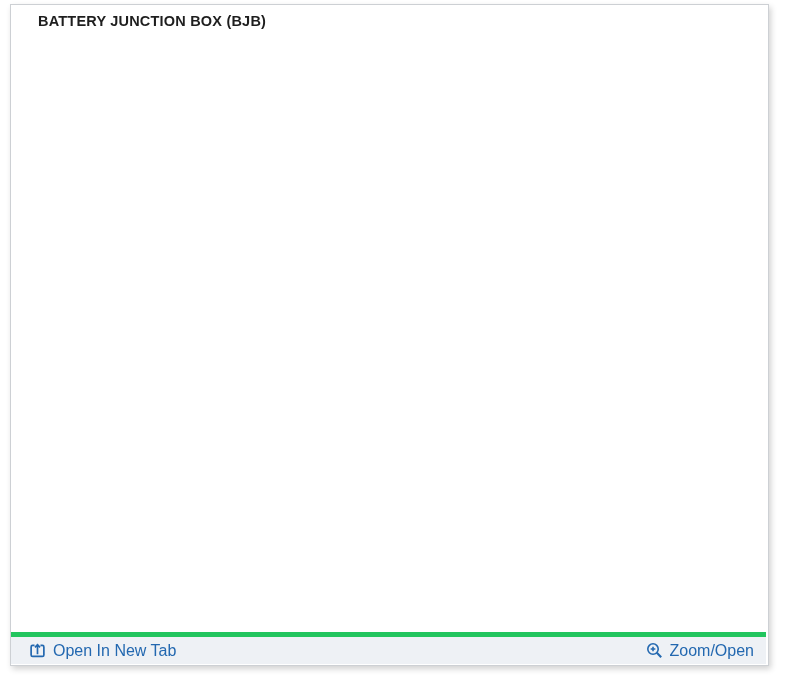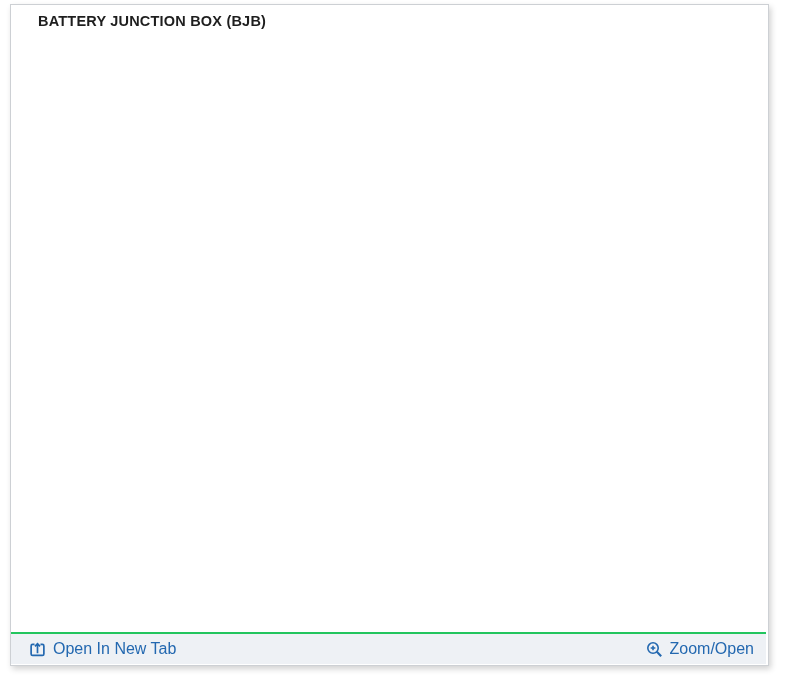--- a/index.html
+++ b/index.html
@@ -9,21 +9,21 @@
          border:1px solid #cdd0d4;box-shadow:2px 3px 6px rgba(0,0,0,.18);}
   .page-title{position:absolute;left:38px;top:13px;font-size:14.5px;font-weight:700;
               color:#1e1e1e;letter-spacing:.2px;}
   .diagram-svg{position:absolute;left:0;top:0;width:796px;height:687px;pointer-events:none;}
   .ln{fill:none;stroke:#4a4a4a;stroke-width:1;}
   .lnw{fill:#ffffff;stroke:#4a4a4a;stroke-width:1;}
   .fuse-rect{fill:#ffffff;stroke:#525252;stroke-width:1;}
   .fuse-rect.thick{stroke:#3c3c3c;stroke-width:2;}
   .fuse-text{font-family:"Liberation Sans",sans-serif;font-size:12px;fill:#1c1c1c;text-anchor:middle;}
   .footer-bar{position:absolute;left:11px;top:632px;width:755px;height:32px;background:#eef1f5;
-              border-top:2px solid #22c55e;display:flex;align-items:center;justify-content:space-between;
+              border-top:5px solid #22c55e;display:flex;align-items:center;justify-content:space-between;
               padding:0 12px 0 18px;box-sizing:border-box;}
   .footer-link{display:flex;align-items:center;gap:7px;color:#2368b0;font-size:16px;cursor:pointer;
                text-decoration:none;}
   .footer-link svg{display:block;}
 </style>
 </head>
 <body>
 
 <div class="stage">
 

